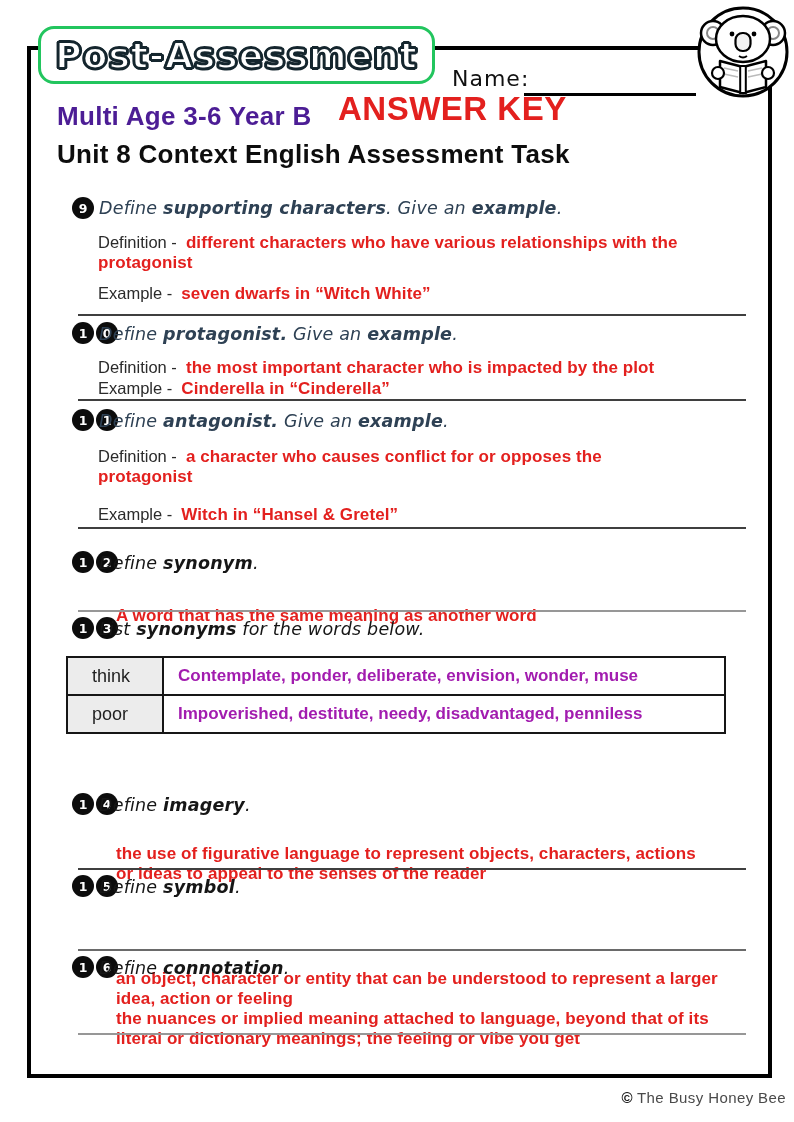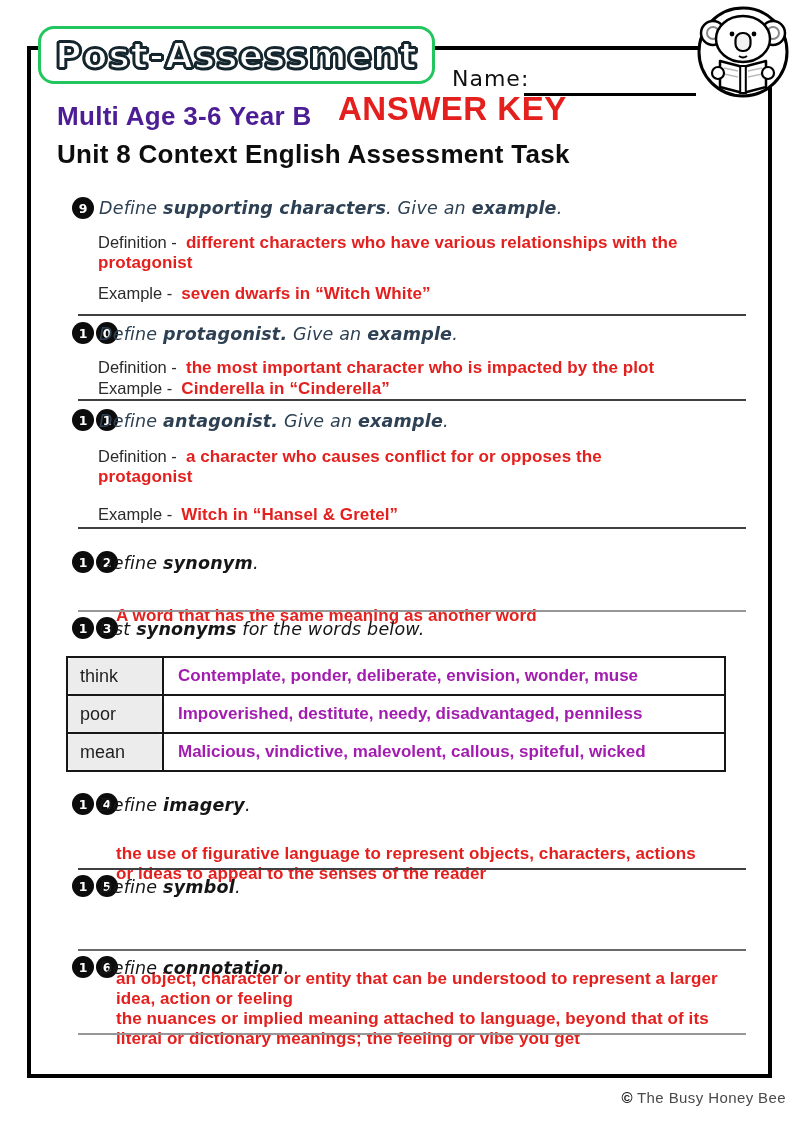--- a/index.html
+++ b/index.html
@@ -50,21 +50,21 @@
           letter-spacing:.1px;}
   
   .sep{position:absolute;left:78px;width:668px;height:2px;background:#3f3f3f;z-index:2;}
   .sep.light{background:#979797;}
   .sep.med{background:#6a6a6a;}
   
   .tbl{position:absolute;left:66px;top:656px;width:660px;z-index:2;border-collapse:collapse;
        background:#fff;}
   .tbl td{border:2px solid #161616;height:38px;box-sizing:border-box;}
   .tbl td.w{width:96px;background:#ececec;font:18px "Liberation Sans",sans-serif;color:#1f1f1f;
-            padding-left:12px;border-radius:8px;}
+            padding-left:24px;}
   .tbl td.s{padding-left:14px;font:700 17px "Liberation Sans",sans-serif;color:#a21caf;}
   
   .footer{position:absolute;right:8px;top:1089px;z-index:2;font:15px "Liberation Sans",sans-serif;
           color:#4a4a4a;letter-spacing:.4px;}
   .footer .c{font-weight:700;color:#111;margin-right:4px;}
 </style>
 </head>
 <body>
 
 <div class="page">
@@ -149,24 +149,20 @@
   <table class="tbl">
     <tbody>
         <tr>
       <td class="w">think</td>
       <td class="s">Contemplate, ponder, deliberate, envision, wonder, muse</td>
     </tr>
     <tr>
       <td class="w">poor</td>
       <td class="s">Impoverished, destitute, needy, disadvantaged, penniless</td>
     </tr>
-    <tr>
-      <td class="w">mean</td>
-      <td class="s">Malicious, vindictive, malevolent, callous, spiteful, wicked</td>
-    </tr>
   </tbody>
     </table>
 
   <div class="badge" style="left:72px;top:793px">
     <span class="bc">1</span>
     <span class="bc">4</span>
   </div>
   <div class="prompt" style="top:795px"><span>Define </span><b>imagery</b><span>.</span></div>
   <p class="ansrow" style="top:826px;width:600px">the use of figurative language to represent objects, characters, actions or ideas to appeal to the senses of the reader</p>
   <div class="sep" style="top:868px"></div>

